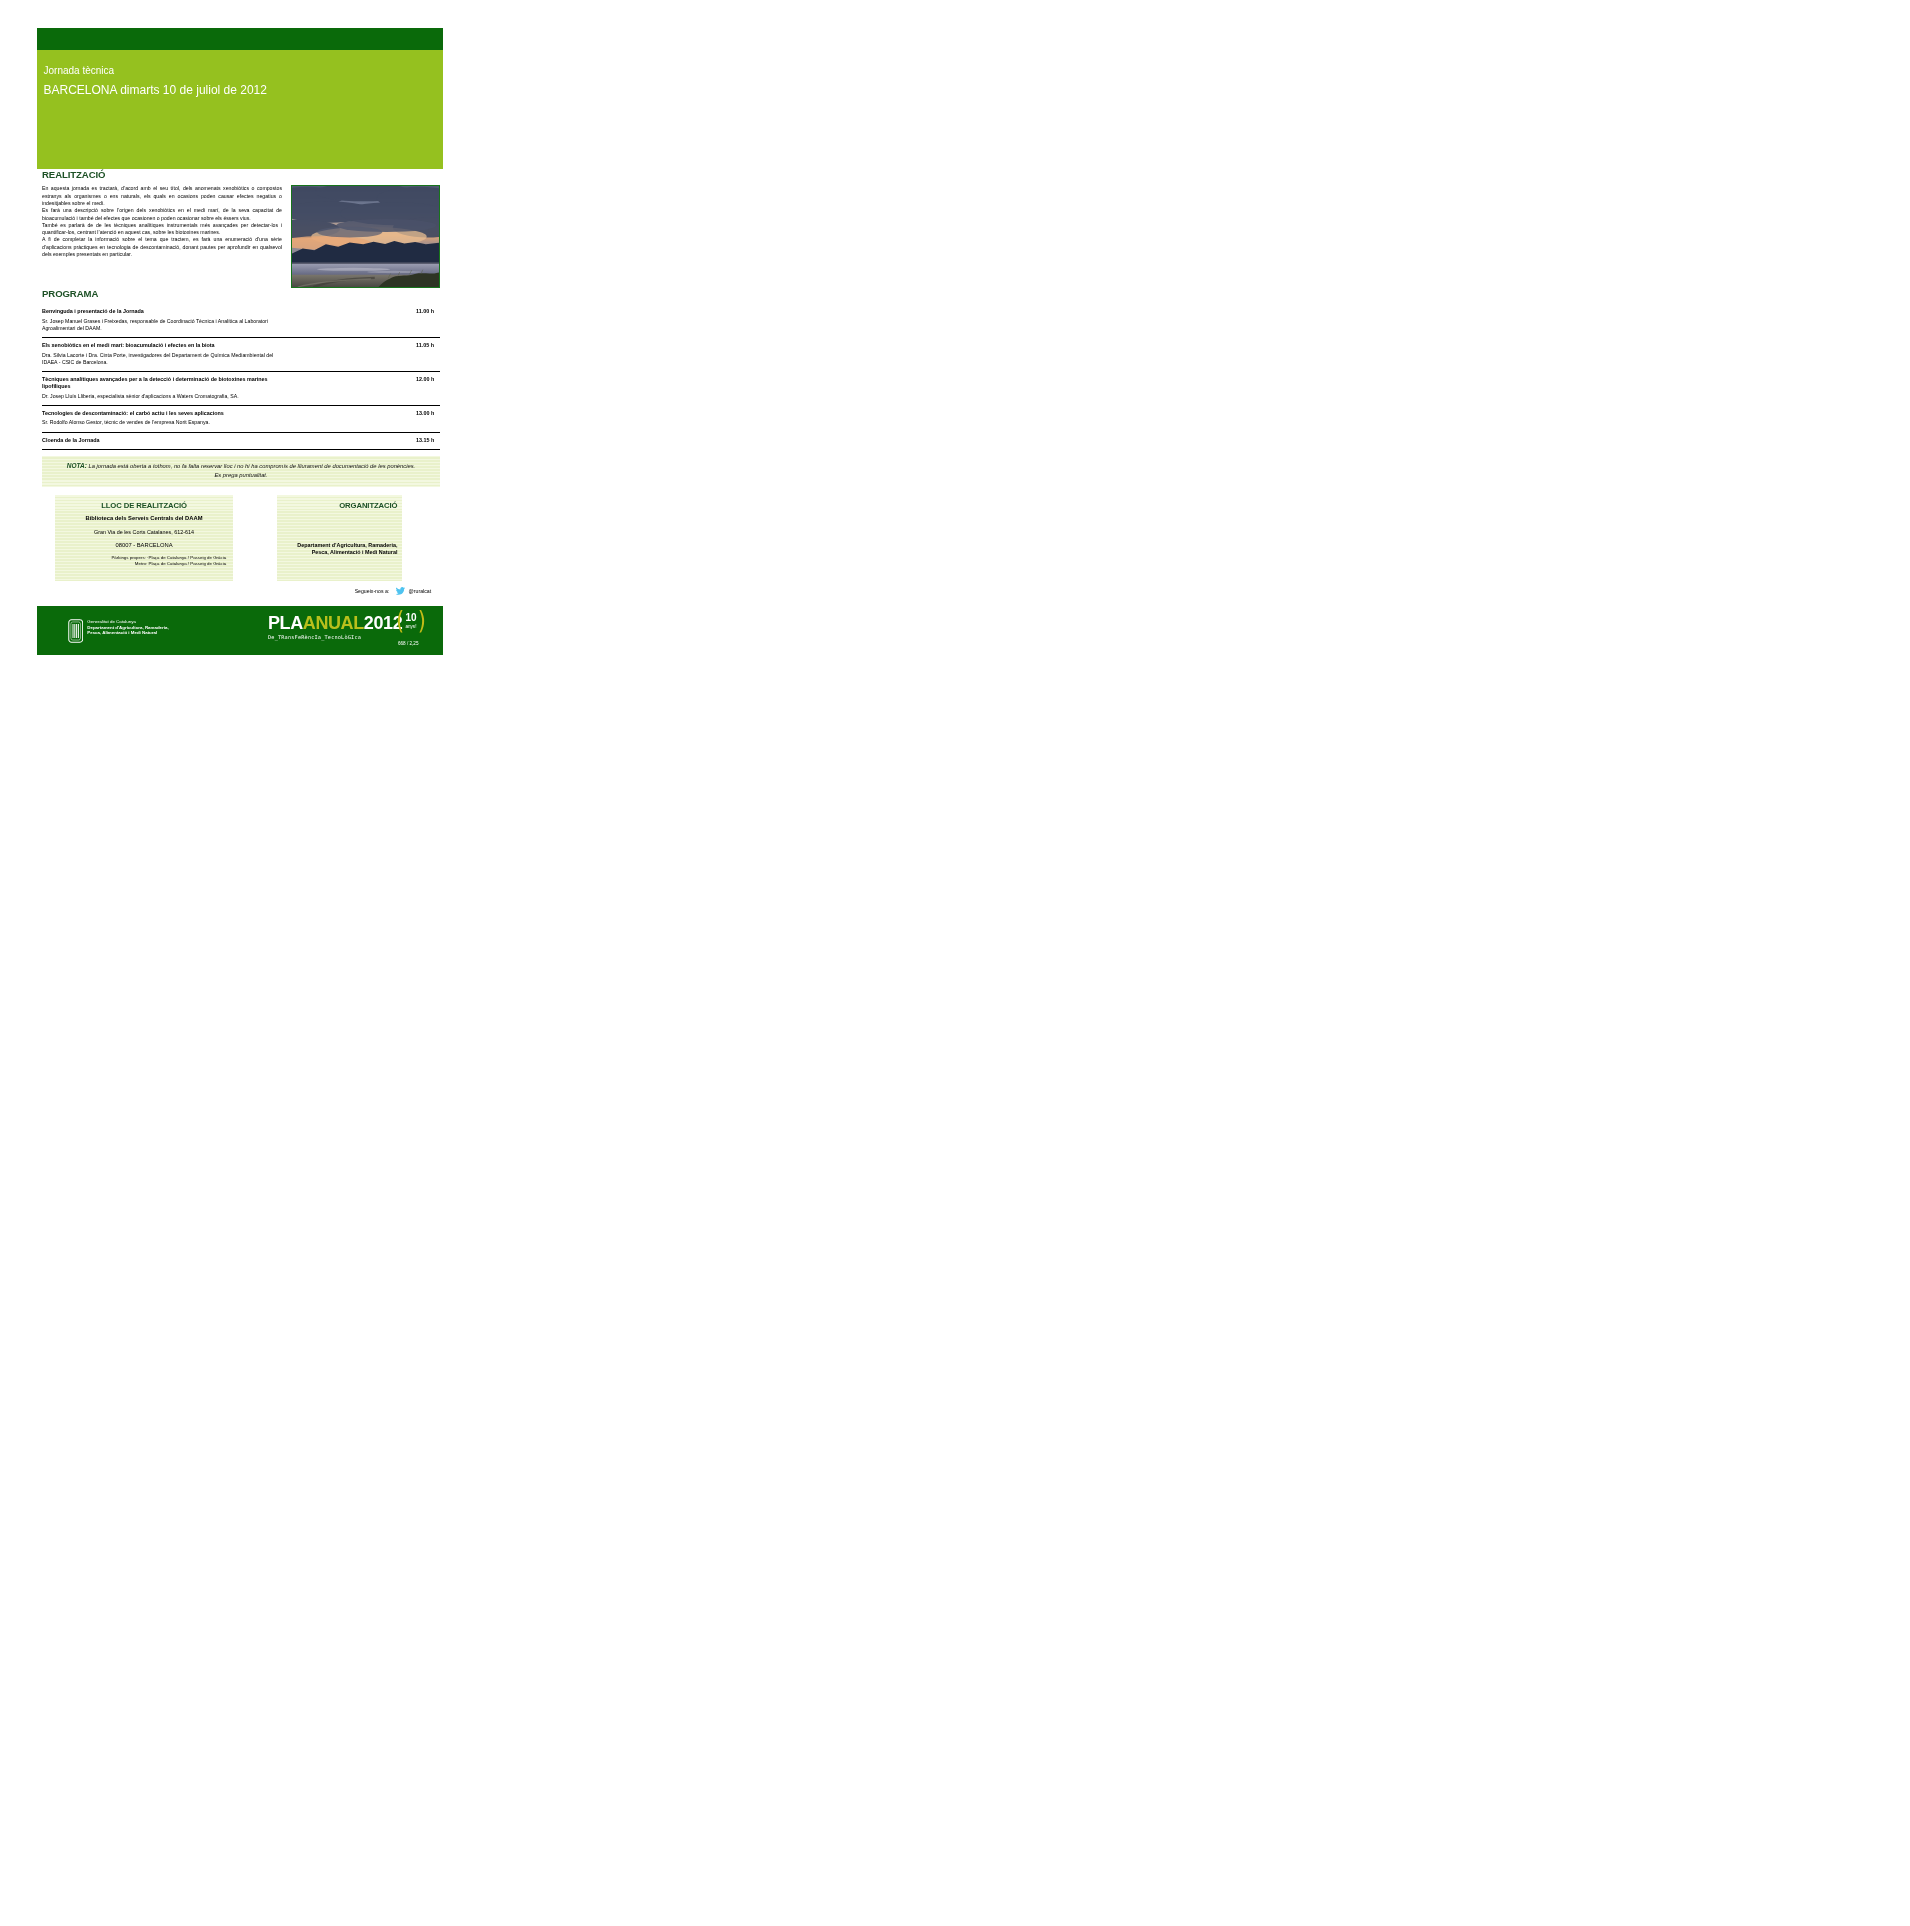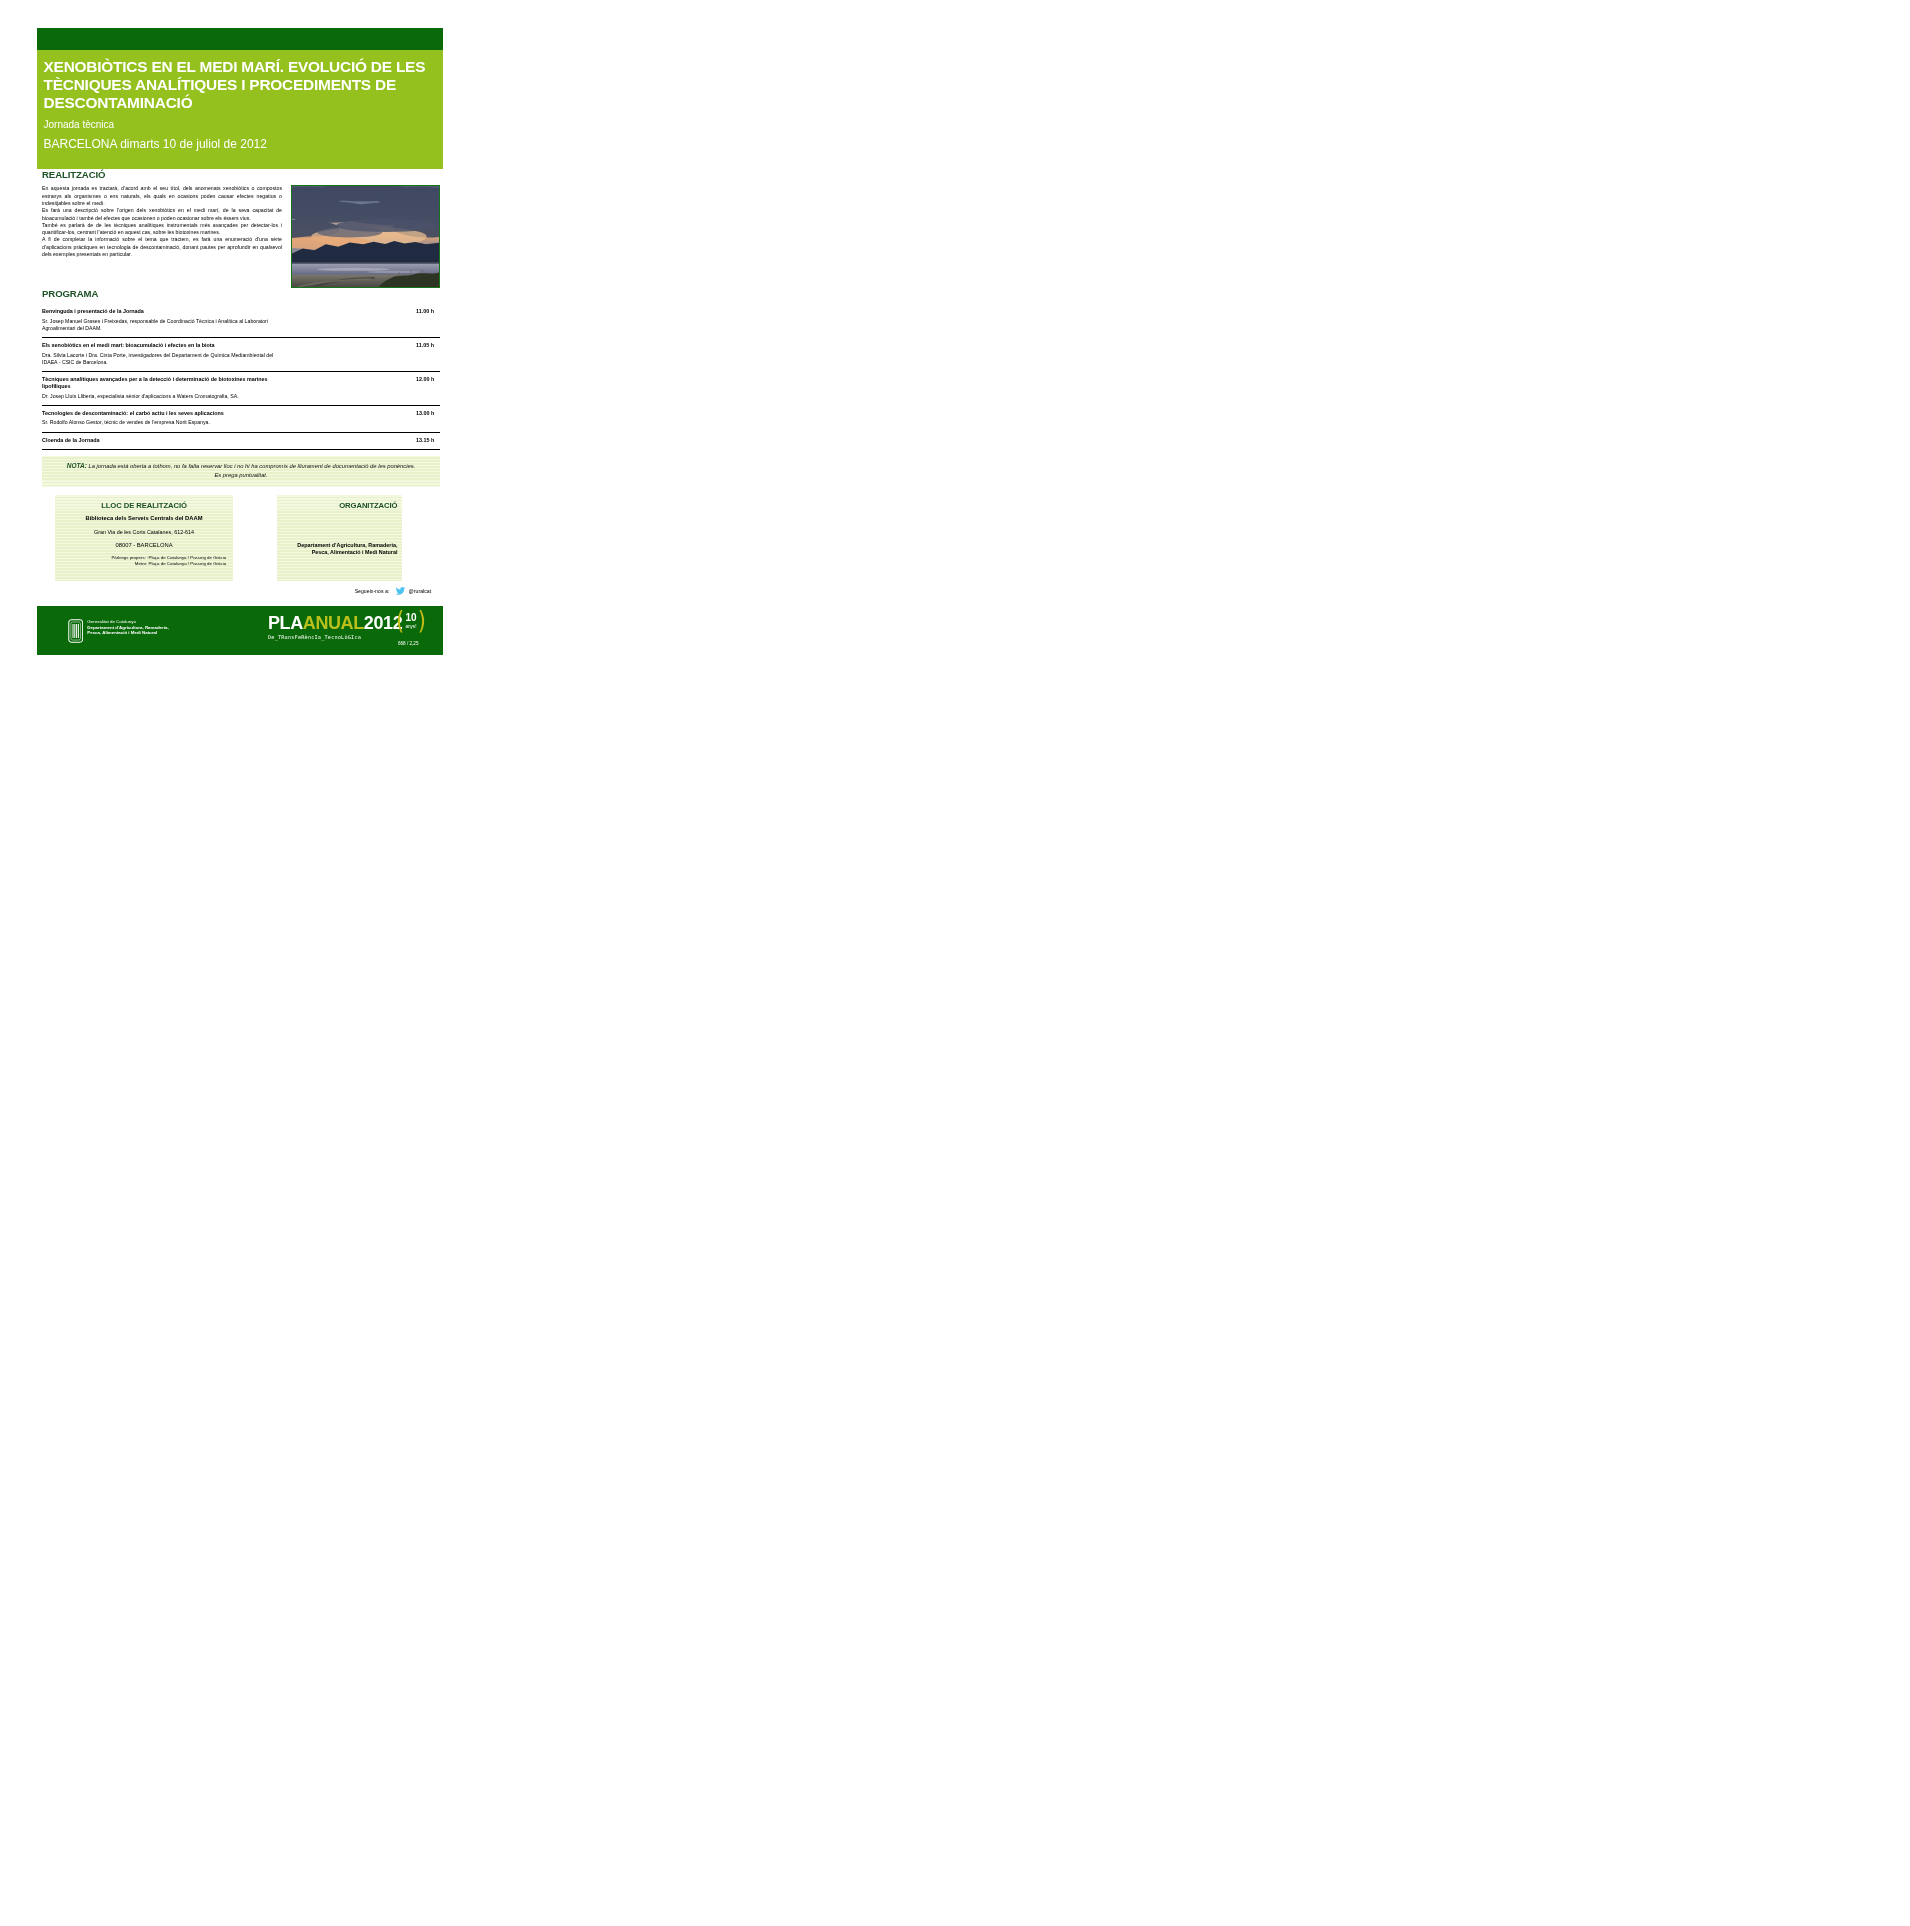--- a/index.html
+++ b/index.html
@@ -70,23 +70,20 @@
   .doc-code{position:absolute;left:361px;top:35px;font-size:4.6px;color:#fff;}
 </style>
 </head>
 <body>
 
 <div class="page">
 
   <div class="topbar"></div>
 
   <div class="title-block">
-    <h1 class="event-title">XENOBIÒTICS EN EL MEDI MARÍ. EVOLUCIÓ DE LES
-TÈCNIQUES ANALÍTIQUES I PROCEDIMENTS DE
-DESCONTAMINACIÓ</h1>
     <div class="event-sub">Jornada tècnica</div>
     <div class="event-date">BARCELONA dimarts 10 de juliol de 2012</div>
   </div>
 
   <div class="content">
 
     <h2 class="sec h-pres">REALITZACIÓ</h2>
 
     <div class="presentation-row">
       <div class="paragraphs">

